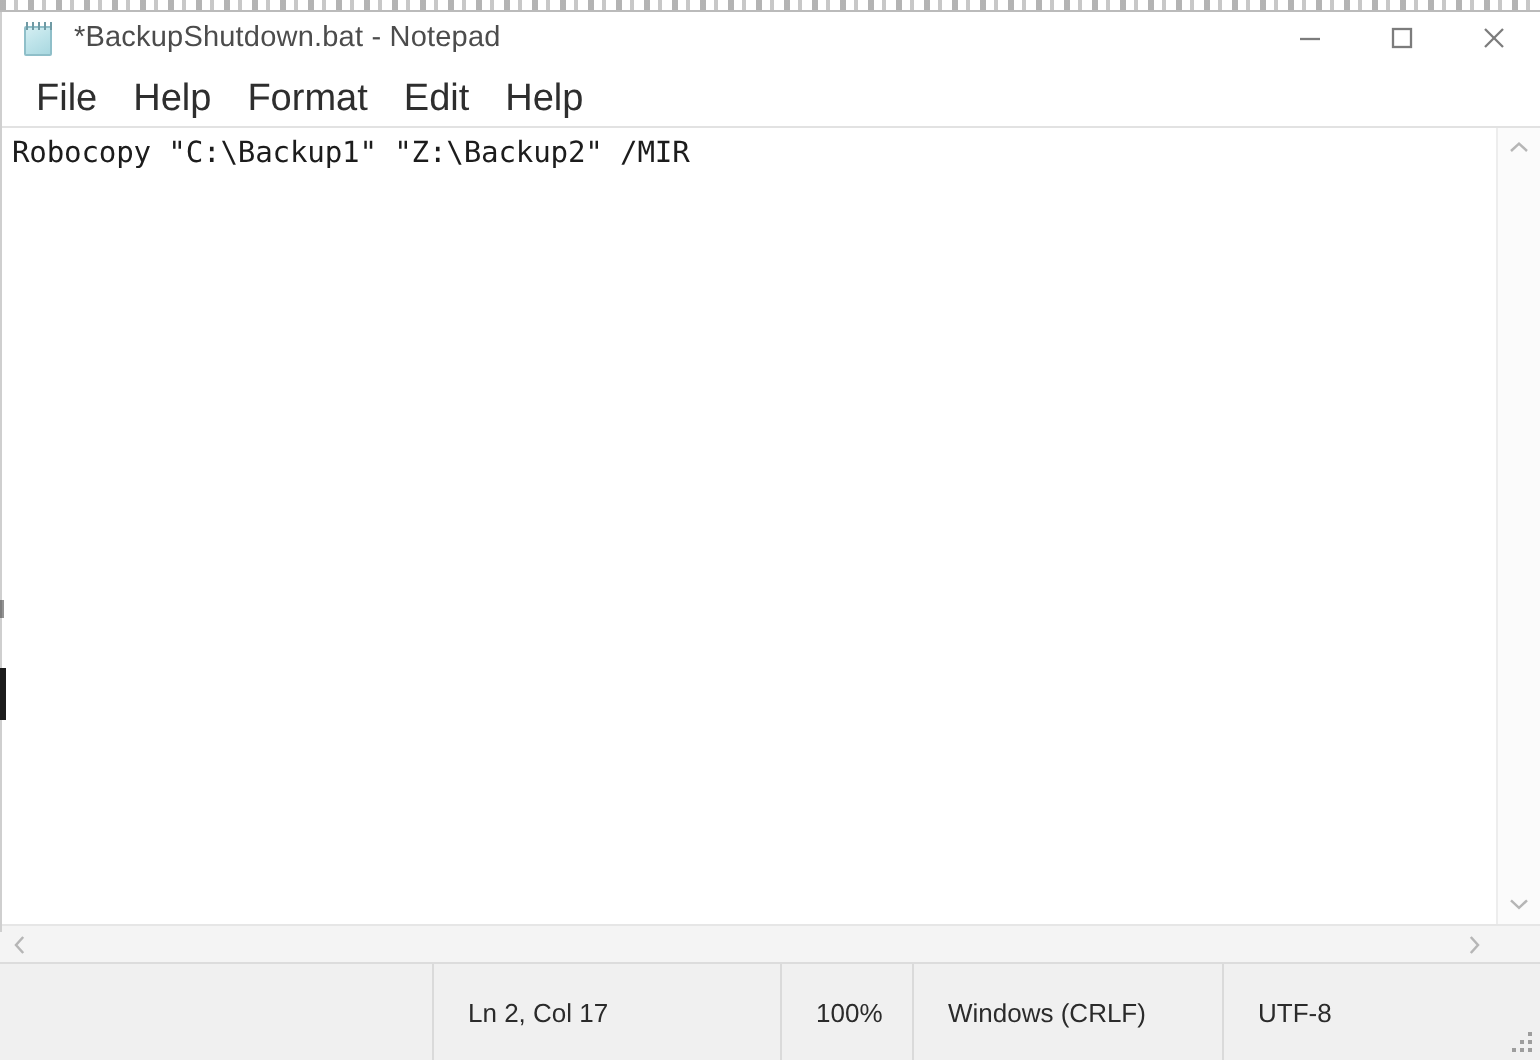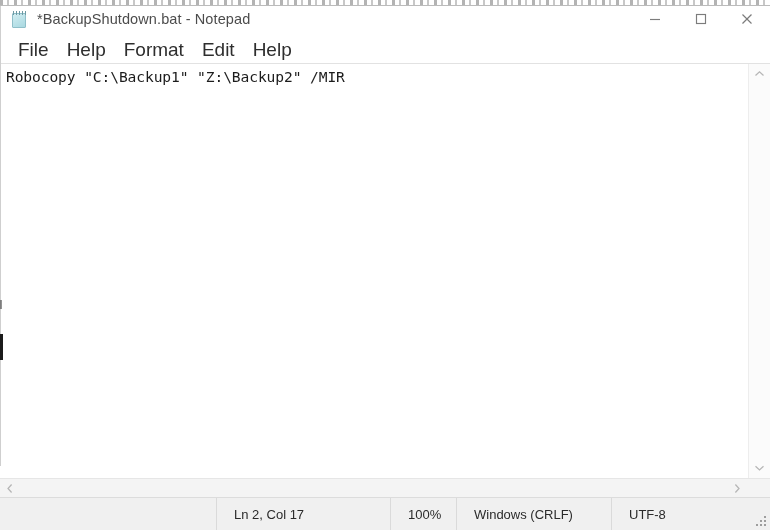--- a/index.html
+++ b/index.html
@@ -242,21 +242,21 @@
   .htrack { flex: 1 1 auto; height: 19px; }
   .hs-corner {
     width: 22px;
     flex: 0 0 22px;
     background: #f4f4f4;
     border-left: 1px solid #ededed;
   }
 
   
   .statusbar {
-    height: 33px;
+    height: 49px;
     min-height: 33px;
     background: #f0f0f0;
     border-top: 1px solid #dcdcdc;
     display: flex;
     align-items: stretch;
     position: relative;
     box-sizing: border-box;
   }
   .sb-cell {
     display: flex;

